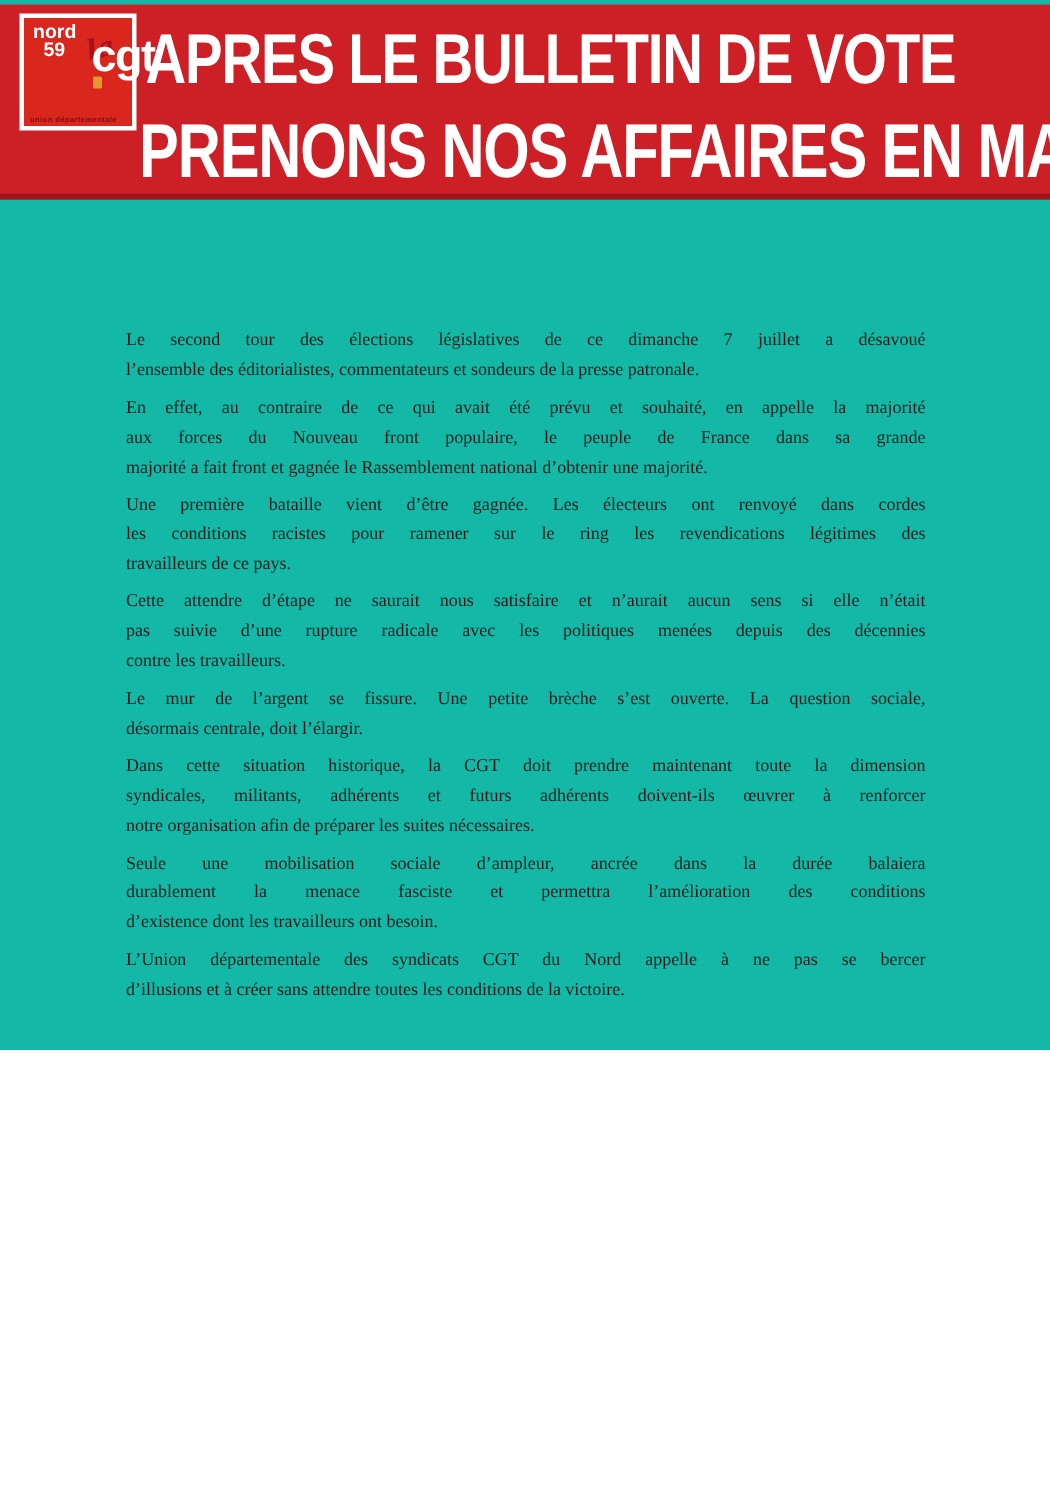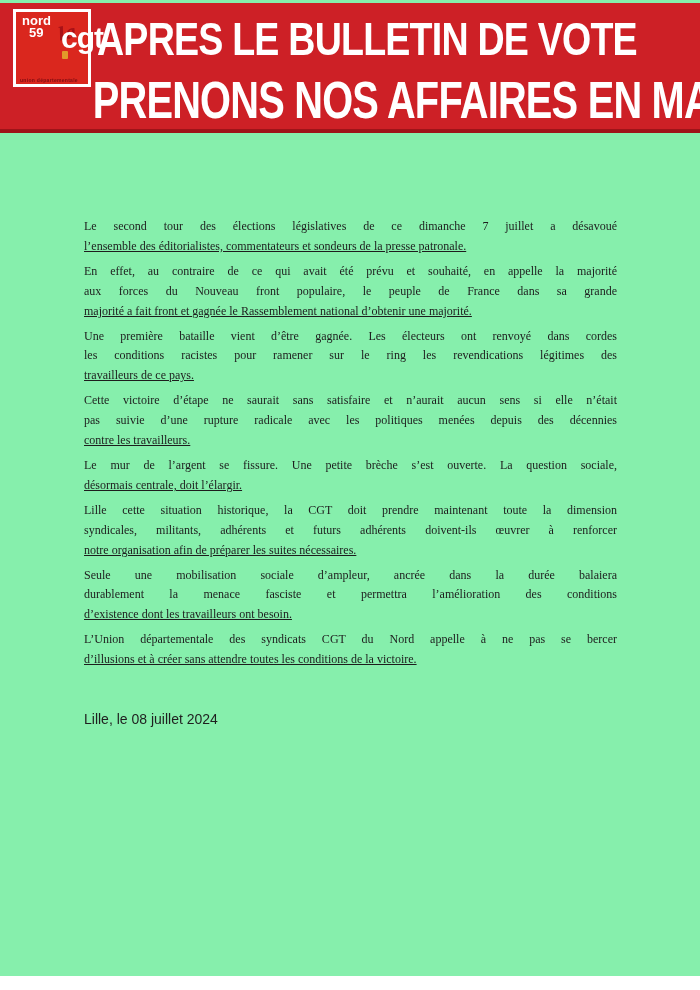--- a/index.html
+++ b/index.html
@@ -1,17 +1,17 @@
 <!DOCTYPE html>
 <html><head>
 <meta charset="utf-8">
 <style>
   html, body { margin:0; padding:0; background:#ffffff; }
   .page {
-    position:relative; width:700px; height:976px; background:#86efac;
+    position:relative; width:700px; height:700px; background:#14b8a6;
     overflow:hidden; font-family:"Liberation Serif", serif;
   }
 
   
   .header-band {
     position:absolute; left:0; top:3px; width:700px; height:126px;
     background:#cd2026; border-bottom:4px solid #9e1419;
   }
 
   
@@ -59,21 +59,21 @@
 
   
   .letter {
     position:absolute; left:84px; top:217px; width:533px; color:#1d1d1d;
   }
   .para { margin:0 0 5px 0; }
   .line {
     font-size:12px; line-height:19.9px;
     text-align:justify; text-align-last:justify;
   }
-  .line.last { text-align-last:left;text-decoration:underline; }
+  .line.last { text-align-last:left; }
 
   .dateline {
     position:absolute; top:711px; left:84px; width:533px; text-align:left;
     color:#1f1f1f; font:14px "Liberation Sans", sans-serif;
   }
 </style>
 </head>
 <body>
 
 <div class="page">
@@ -107,30 +107,30 @@
         <div class="line">En effet, au contraire de ce qui avait été prévu et souhaité, en appelle la majorité</div>
         <div class="line">aux forces du Nouveau front populaire, le peuple de France dans sa grande</div>
         <div class="line last">majorité a fait front et gagnée le Rassemblement national d’obtenir une majorité.</div>
       </div>
       <div class="para">
         <div class="line">Une première bataille vient d’être gagnée. Les électeurs ont renvoyé dans cordes</div>
         <div class="line">les conditions racistes pour ramener sur le ring les revendications légitimes des</div>
         <div class="line last">travailleurs de ce pays.</div>
       </div>
       <div class="para">
-        <div class="line">Cette victoire d’étape ne saurait sans satisfaire et n’aurait aucun sens si elle n’était</div>
+        <div class="line">Cette attendre d’étape ne saurait nous satisfaire et n’aurait aucun sens si elle n’était</div>
         <div class="line">pas suivie d’une rupture radicale avec les politiques menées depuis des décennies</div>
         <div class="line last">contre les travailleurs.</div>
       </div>
       <div class="para">
         <div class="line">Le mur de l’argent se fissure. Une petite brèche s’est ouverte. La question sociale,</div>
         <div class="line last">désormais centrale, doit l’élargir.</div>
       </div>
       <div class="para">
-        <div class="line">Lille cette situation historique, la CGT doit prendre maintenant toute la dimension</div>
+        <div class="line">Dans cette situation historique, la CGT doit prendre maintenant toute la dimension</div>
         <div class="line">syndicales, militants, adhérents et futurs adhérents doivent-ils œuvrer à renforcer</div>
         <div class="line last">notre organisation afin de préparer les suites nécessaires.</div>
       </div>
       <div class="para">
         <div class="line">Seule une mobilisation sociale d’ampleur, ancrée dans la durée balaiera</div>
         <div class="line">durablement la menace fasciste et permettra l’amélioration des conditions</div>
         <div class="line last">d’existence dont les travailleurs ont besoin.</div>
       </div>
       <div class="para">
         <div class="line">L’Union départementale des syndicats CGT du Nord appelle à ne pas se bercer</div>

